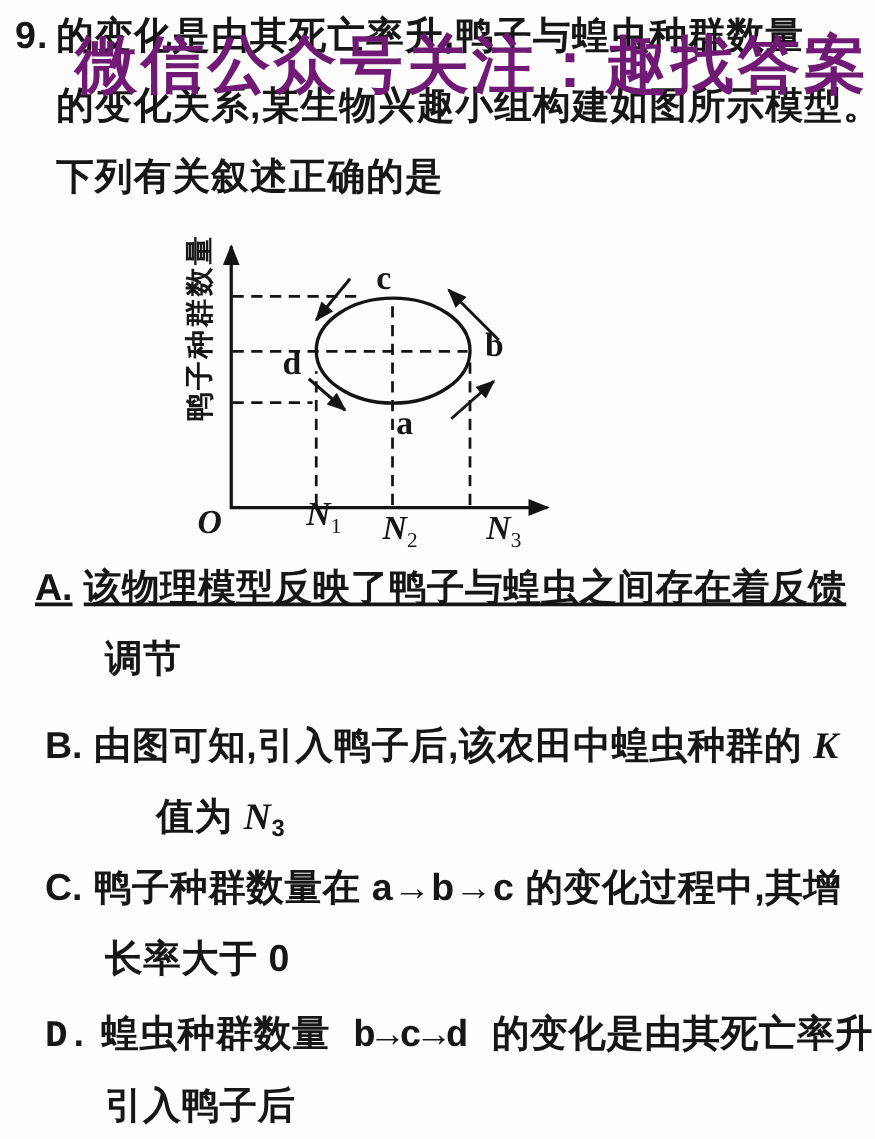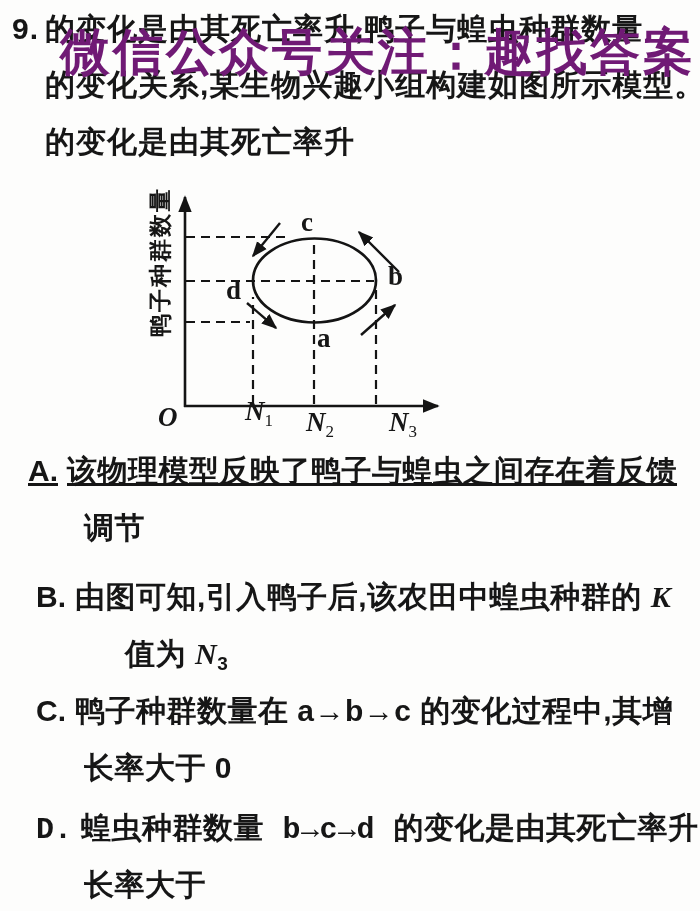--- a/index.html
+++ b/index.html
@@ -37,21 +37,21 @@
 </style>
 </head>
 <body>
 
 <div>
 
   <div class="abs qline" style="left:12px;top:14px;">
     <span class="qnum">9.</span><span>的变化是由其死亡率升,鸭子与蝗虫种群数量</span>
   </div>
   <div class="abs qline" style="left:45px;top:70px;">的变化关系,某生物兴趣小组构建如图所示模型。</div>
-  <div class="abs qline" style="left:45px;top:127px;">的变化是由其死亡率升</div>
+  <div class="abs qline" style="left:45px;top:127px;">下列有关叙述正确的是</div>
 
   <div class="abs watermark" style="color:#701a75;">微信公众号关注：趣找答案</div>
 
   <div class="diagram">
     <svg width="480" height="285" viewBox="85 168 480 285">
       <defs>
         <marker id="ah" viewBox="0 0 10 8" refX="9" refY="4" markerWidth="6.5" markerHeight="6.5" orient="auto">
           <path d="M0,0 L10,4 L0,8 z" fill="#141414"></path>
         </marker>
       </defs>
@@ -104,15 +104,15 @@
   </div>
 
   <div class="abs optline" style="left:36px;top:696px;">
     <span class="optlabel">C.</span><span>鸭子种群数量在 a→b→c 的变化过程中,其增</span>
   </div>
   <div class="abs optline" style="left:84px;top:753px;">长率大于 0</div>
 
   <div class="abs optline" style="left:36px;top:815px;font-family:Liberation Mono, monospace;">
     <span class="optlabel">D.</span><span>蝗虫种群数量 b→c→d 的变化是由其死亡率升</span>
   </div>
-  <div class="abs optline" style="left:84px;top:870px;">长率大于</div>
+  <div class="abs optline" style="left:84px;top:870px;">引入鸭子后</div>
 
 </div>
 
 </body></html>

